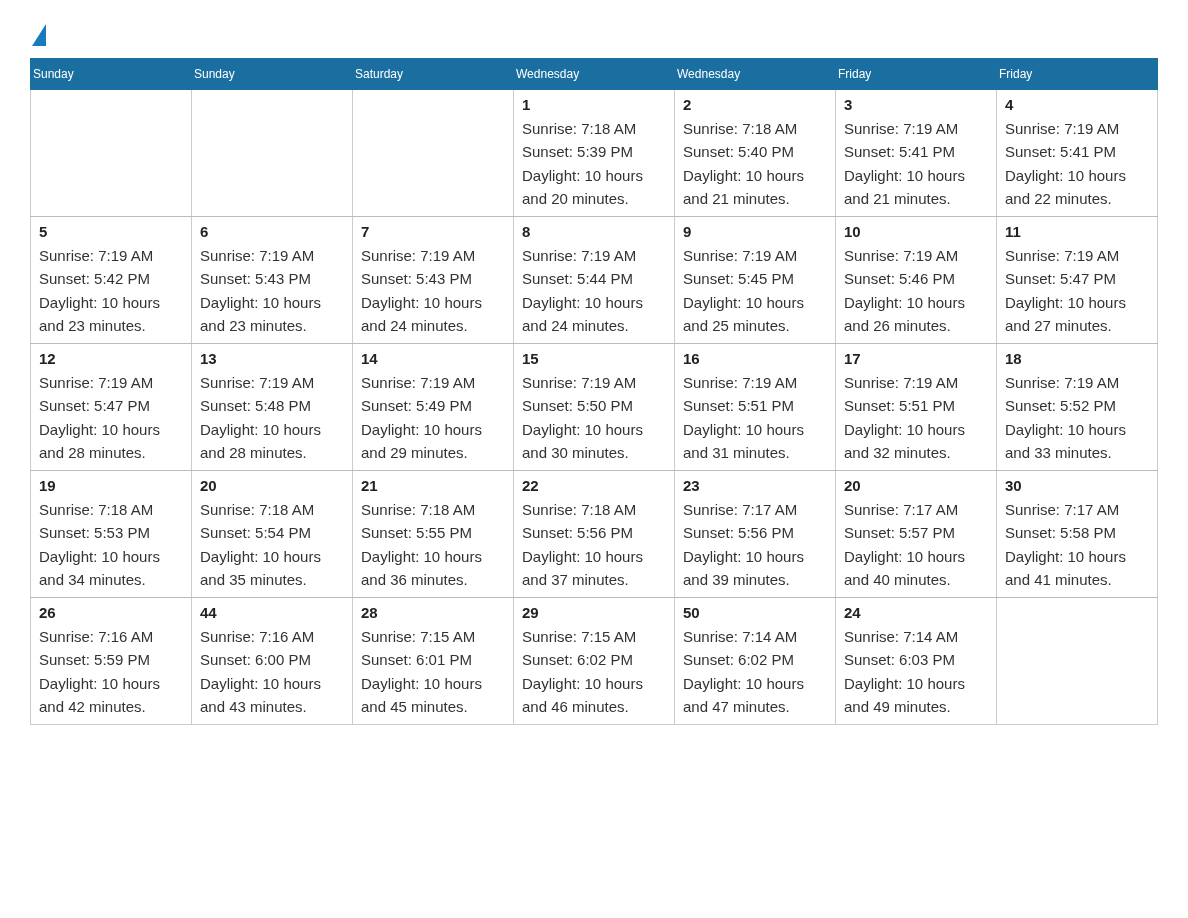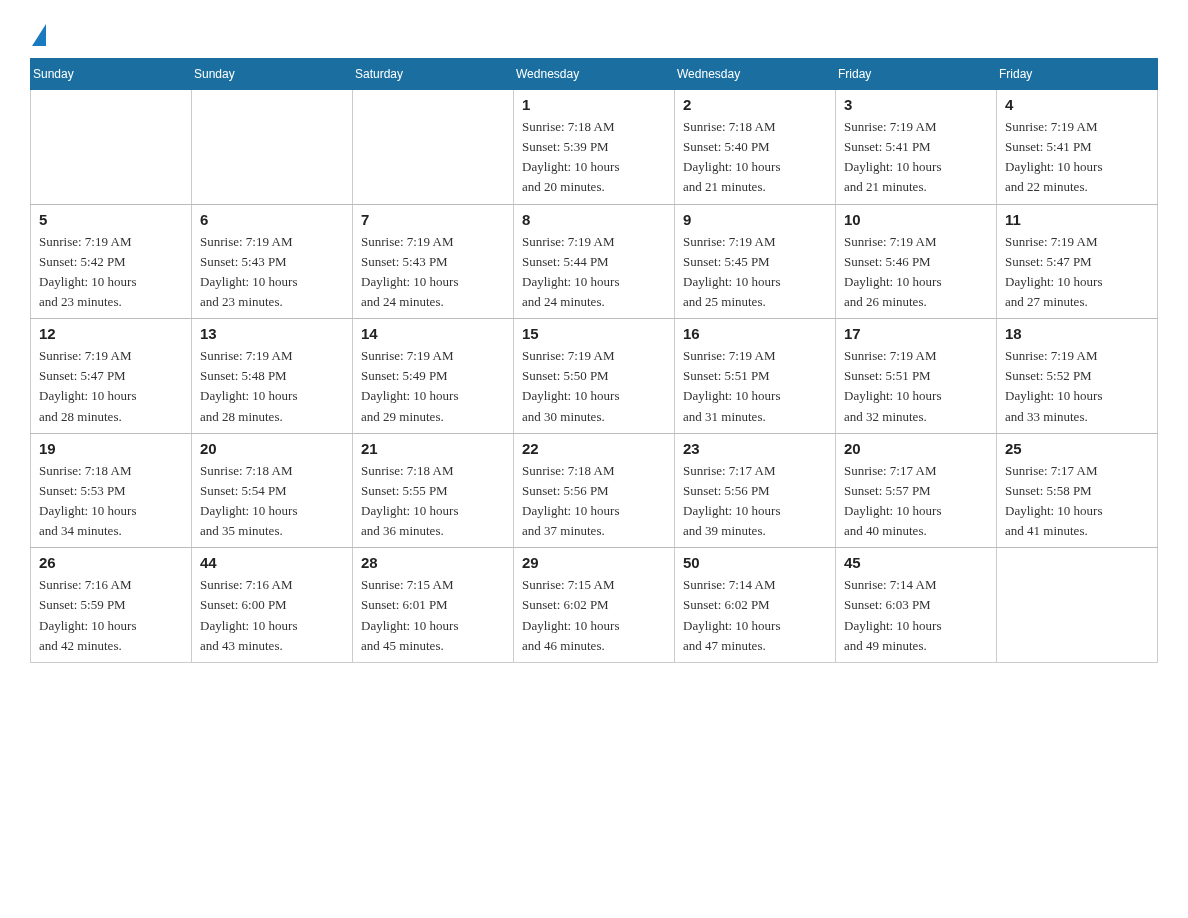--- a/index.html
+++ b/index.html
@@ -80,24 +80,23 @@
       padding: 6px 8px;
       height: 110px;
     }
     .day-number {
       font-size: 15px;
       font-weight: bold;
       color: #222;
       margin-bottom: 4px;
     }
     .day-info {
-      font-size: 13px;
+      font-size: 15px;
       color: #333;
       line-height: 1.55;
-      font-family: Liberation Serif, serif;
     }
     .empty-cell {
       background: #fff;
     }
     tbody tr:not(:last-child) td {
       border-bottom: 1px solid #bbb;
     }
   </style>
 </head>
 <body>
@@ -301,21 +300,21 @@
 and 39 minutes.</div>
         </td>
         <td>
           <div class="day-number">20</div>
           <div class="day-info" style="white-space: pre-line;">Sunrise: 7:17 AM
 Sunset: 5:57 PM
 Daylight: 10 hours
 and 40 minutes.</div>
         </td>
         <td>
-          <div class="day-number">25</div>
+          <div class="day-number">30</div>
           <div class="day-info" style="white-space: pre-line;">Sunrise: 7:17 AM
 Sunset: 5:58 PM
 Daylight: 10 hours
 and 41 minutes.</div>
         </td>
       </tr>
       <tr>
         <td>
           <div class="day-number">26</div>
           <div class="day-info" style="white-space: pre-line;">Sunrise: 7:16 AM
@@ -345,21 +344,21 @@
 and 46 minutes.</div>
         </td>
         <td>
           <div class="day-number">50</div>
           <div class="day-info" style="white-space: pre-line;">Sunrise: 7:14 AM
 Sunset: 6:02 PM
 Daylight: 10 hours
 and 47 minutes.</div>
         </td>
         <td>
-          <div class="day-number">45</div>
+          <div class="day-number">24</div>
           <div class="day-info" style="white-space: pre-line;">Sunrise: 7:14 AM
 Sunset: 6:03 PM
 Daylight: 10 hours
 and 49 minutes.</div>
         </td>
         <td class="empty-cell"></td>
       </tr>
     </tbody>
 </table>
 

